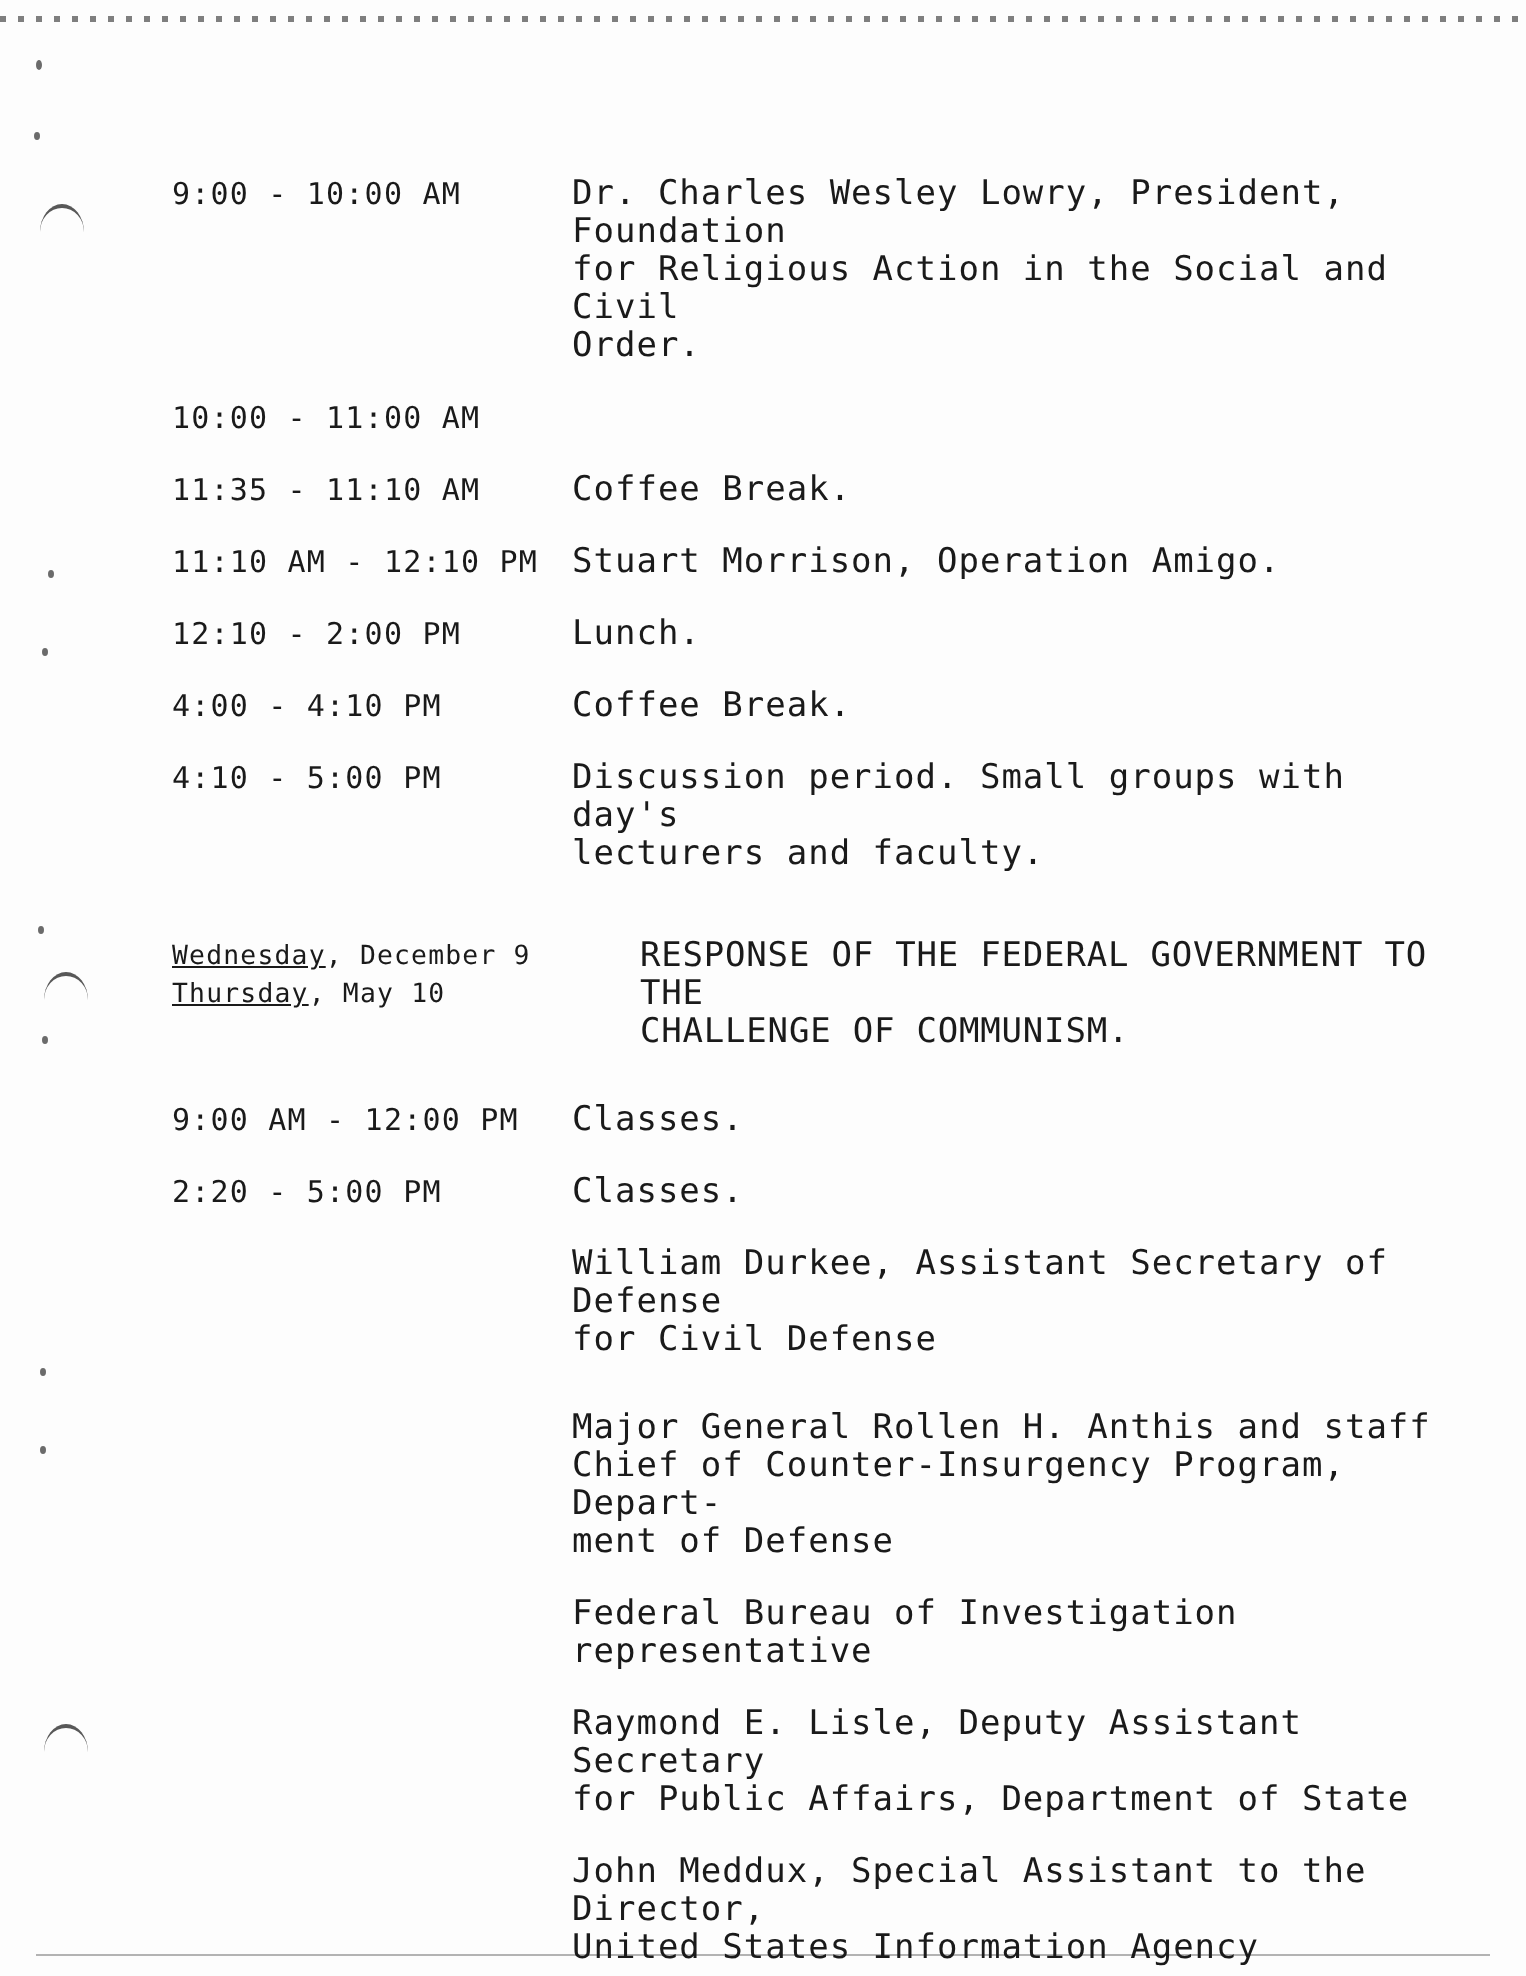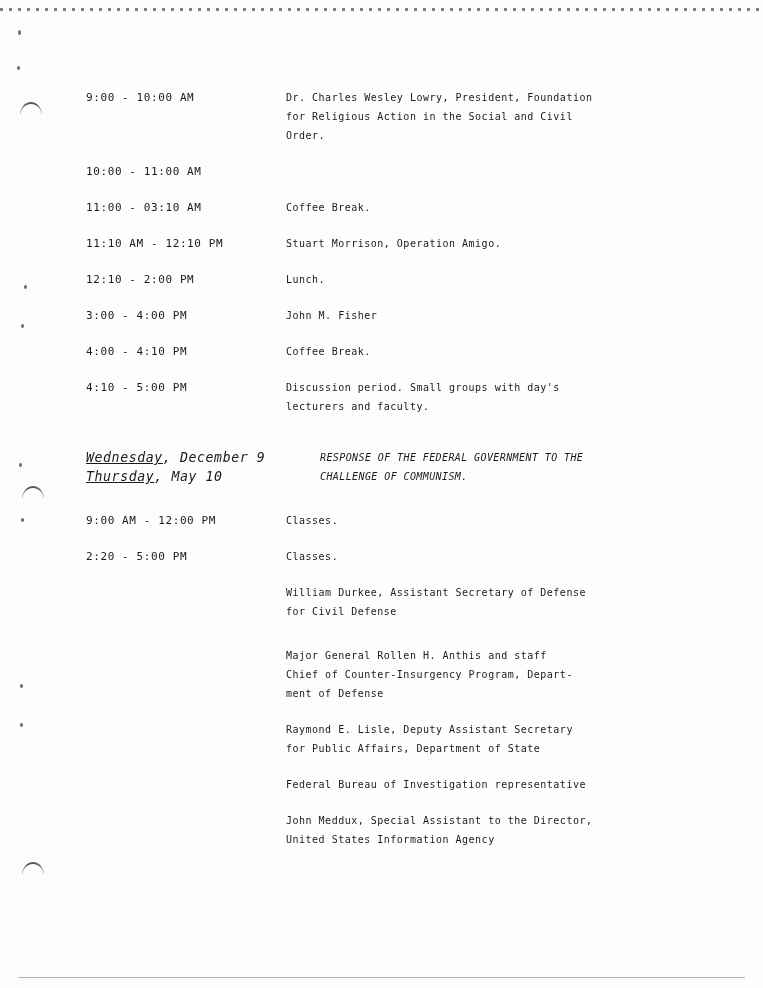--- a/index.html
+++ b/index.html
@@ -56,49 +56,49 @@
     width: 640px;
   }
   .row {
     display: flex;
     align-items: flex-start;
     margin-bottom: 17px;
   }
   .time {
     width: 200px;
     flex: 0 0 200px;
-    font-size: 11px;
+    font-size: 15px;
     line-height: 19px;
     letter-spacing: .6px;
     white-space: pre-line;
   }
   .desc {
     flex: 1;
-    font-size: 10px;
+    font-size: 17px;
     line-height: 19px;
     letter-spacing: .5px;
     white-space: pre-line;
   }
   .desc.indent {
     padding-left: 34px;
   }
   .u {
     text-decoration: underline;
   }
   .time-block {
     width: 200px;
     flex: 0 0 200px;
     font-size: 13.2px;
     line-height: 19px;
     letter-spacing: .6px;
   }
   .time-block .line2 {
     padding-left: 62px;
   }
-  .gap-lg { margin-top: 32px; font-style: italic; }
+  .gap-lg { margin-top: 32px; }
   .gap-md { margin-top: 25px; }
   .caps {
     letter-spacing: .4px;
   }
 </style>
 </head>
 <body>
 
 <div class="page">
 
@@ -122,34 +122,30 @@
     <div class="row">
       <div class="time">9:00 - 10:00 AM</div>
       <div class="desc">Dr. Charles Wesley Lowry, President, Foundation
 for Religious Action in the Social and Civil
 Order.</div>
     </div>
     <div class="row">
       <div class="time">10:00 - 11:00 AM</div>
     </div>
     <div class="row">
-      <div class="time">11:00 - 03:10 AM</div>
+      <div class="time">11:35 - 11:10 AM</div>
       <div class="desc">Coffee Break.</div>
     </div>
     <div class="row">
       <div class="time">11:10 AM - 12:10 PM</div>
       <div class="desc">Stuart Morrison, Operation Amigo.</div>
     </div>
     <div class="row">
       <div class="time">12:10 - 2:00 PM</div>
       <div class="desc">Lunch.</div>
-    </div>
-    <div class="row">
-      <div class="time">3:00 - 4:00 PM</div>
-      <div class="desc">John M. Fisher</div>
     </div>
     <div class="row">
       <div class="time">4:00 - 4:10 PM</div>
       <div class="desc">Coffee Break.</div>
     </div>
     <div class="row">
       <div class="time">4:10 - 5:00 PM</div>
       <div class="desc">Discussion period.  Small groups with day's
 lecturers and faculty.</div>
     </div>
@@ -178,27 +174,27 @@
   for Civil Defense</div>
     </div>
     <div class="row gap-md">
       <div class="time"></div>
       <div class="desc">Major General Rollen H. Anthis and staff
   Chief of Counter-Insurgency Program, Depart-
   ment of Defense</div>
     </div>
     <div class="row">
       <div class="time"></div>
+      <div class="desc">Federal Bureau of Investigation representative</div>
+    </div>
+    <div class="row">
+      <div class="time"></div>
       <div class="desc">Raymond E. Lisle, Deputy Assistant Secretary
   for Public Affairs, Department of State</div>
     </div>
     <div class="row">
       <div class="time"></div>
-      <div class="desc">Federal Bureau of Investigation representative</div>
-    </div>
-    <div class="row">
-      <div class="time"></div>
       <div class="desc">John Meddux, Special Assistant to the Director,
   United States Information Agency</div>
     </div>
 
   </div>
 </div>
 
 </body></html>

